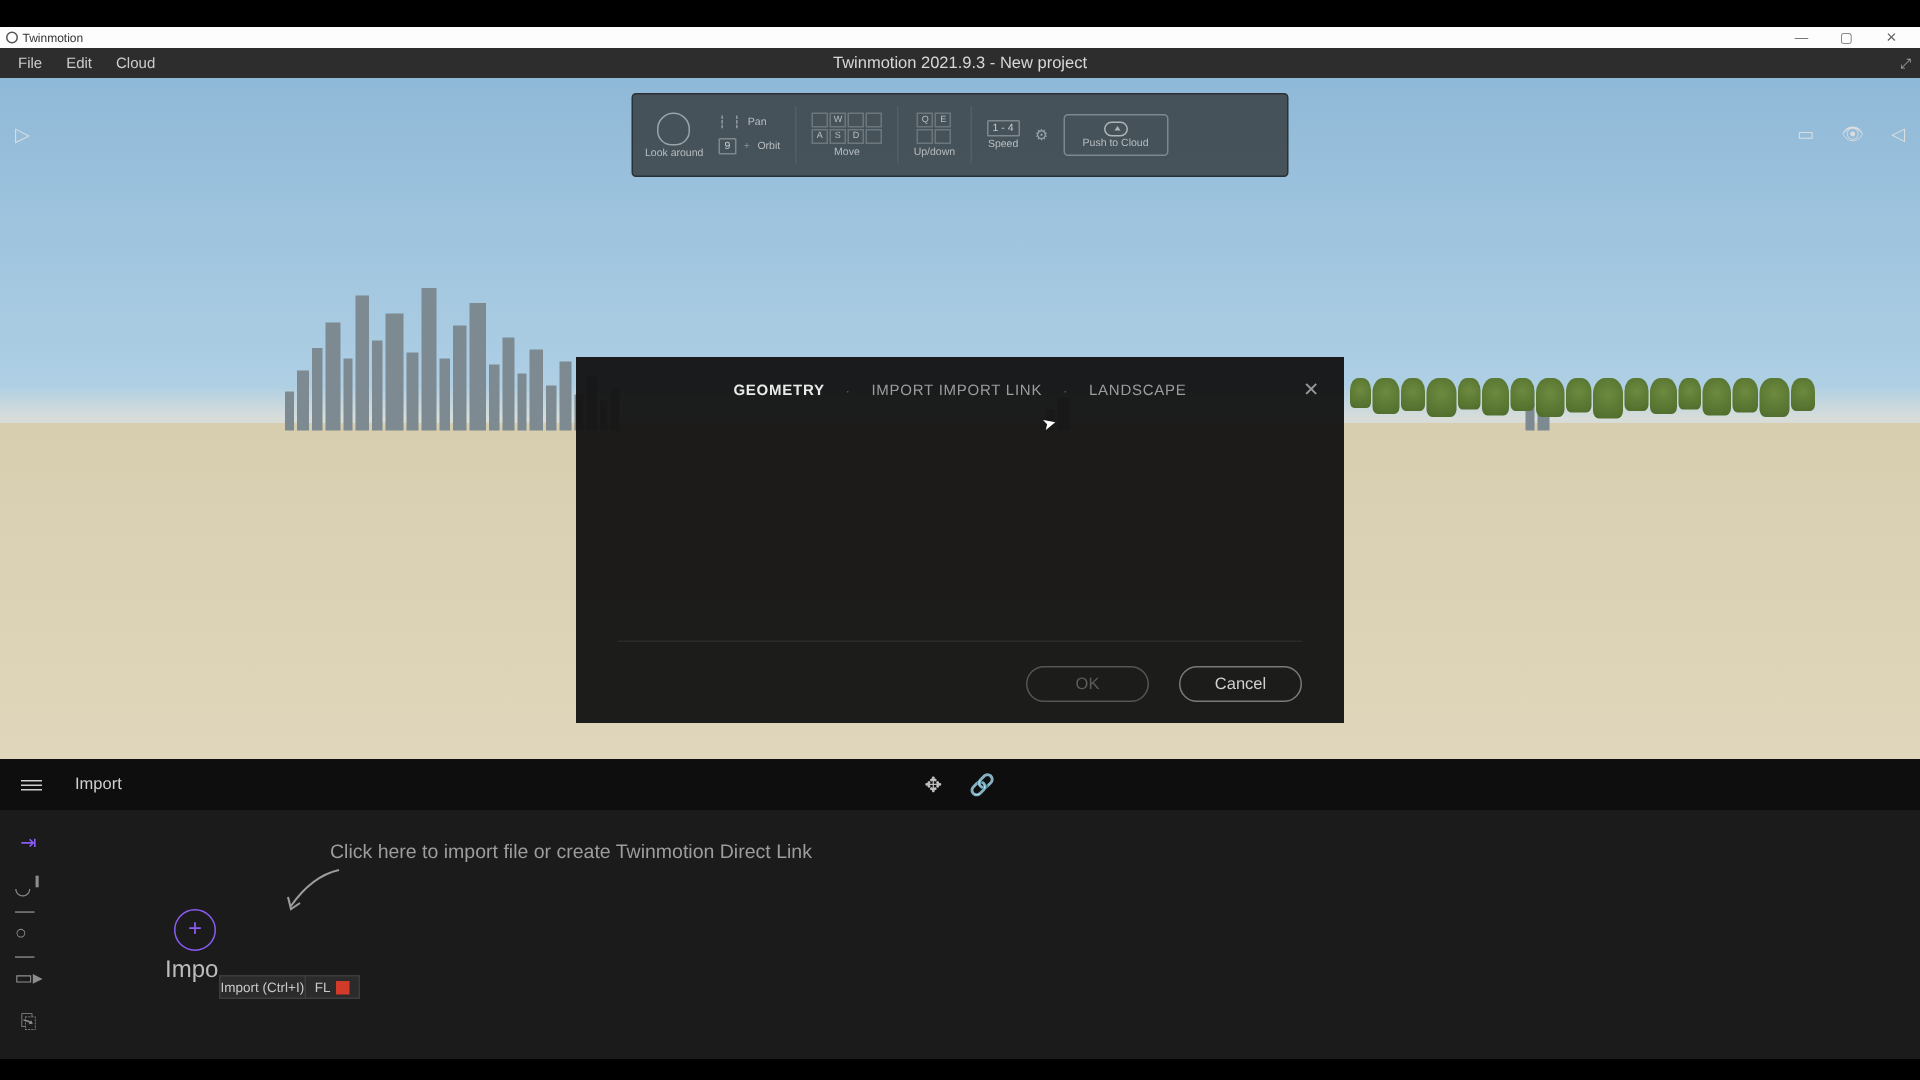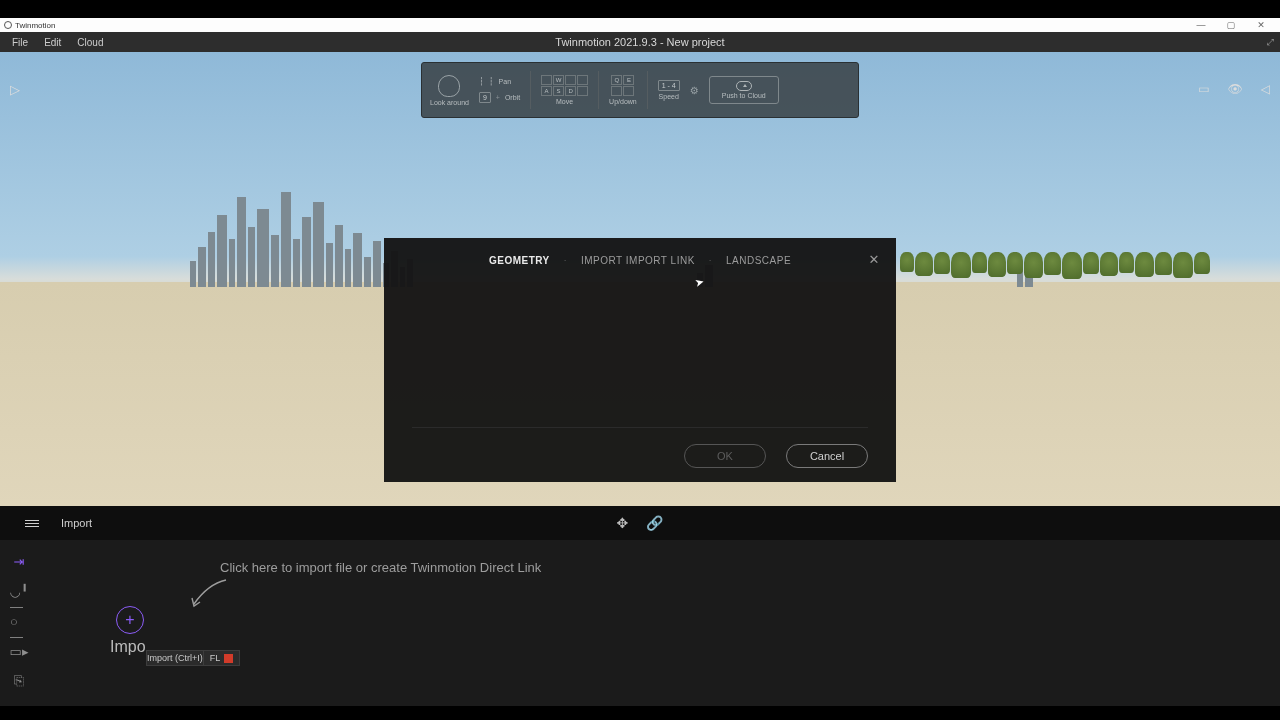--- a/index.html
+++ b/index.html
@@ -64,21 +64,21 @@
 .dialog .options { background: #2e2e2e; height: 24px; display: flex; align-items: center; font-size: 11px; color: #a8a8a8; padding-left: 14px; gap: 38px; }
 .dialog .options .chev { color: #777; font-size: 9px; }
 .dialog .footer { position: absolute; bottom: 14px; right: 28px; left: 28px; border-top: 1px solid #2b2b2b; padding-top: 16px; display: flex; justify-content: flex-end; gap: 20px; }
 .dialog .dlgbtn { width: 82px; height: 24px; border: 1px solid #555; border-radius: 12px; display: flex; align-items: center; justify-content: center; font-size: 11px; }
 .dialog .dlgbtn.ok { color: #5c5c5c; }
 .dialog .dlgbtn.cancel { color: #d0d0d0; border-color: #7a7a7a; }
 
 .cursor { position: absolute; left: 695px; top: 224px; color: #fff; font-size: 11px; transform: rotate(-15deg); pointer-events: none; }
 
 
-.dockbar { height: 34px; background: #0e0e0e; display: flex; align-items: center; color: #cfcfcf; font-size: 11px; padding: 0 25px; position: relative; }
+.dockbar { height: 34px; background: #0e0e0e; display: flex; align-items: center; color: #cfcfcf; font-size: 11px; padding: 0 14px; position: relative; }
 .dockbar .ham { display: flex; flex-direction: column; gap: 2px; margin-right: 22px; }
 .dockbar .ham div { width: 14px; height: 1px; background: #cfcfcf; }
 .dockbar .centericons { position: absolute; left: 50%; transform: translateX(-50%); display: flex; gap: 18px; color: #bdbdbd; font-size: 14px; align-items: center; }
 
 .lower { height: 166px; background: #1b1b1b; position: relative; color: #cfcfcf; }
 .sidetools { position: absolute; left: 10px; top: 14px; display: flex; flex-direction: column; gap: 16px; align-items: center; }
 .sidetools .ico { width: 18px; height: 14px; display: flex; align-items: center; justify-content: center; color: #8e8e8e; font-size: 13px; }
 .sidetools .ico.active { color: #8b5cf6; }
 
 .import-area { position: absolute; left: 110px; top: 20px; right: 20px; }

